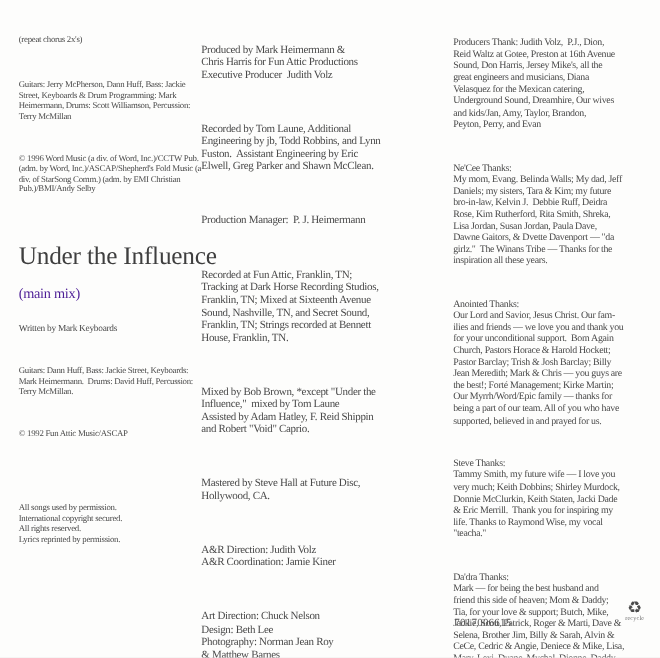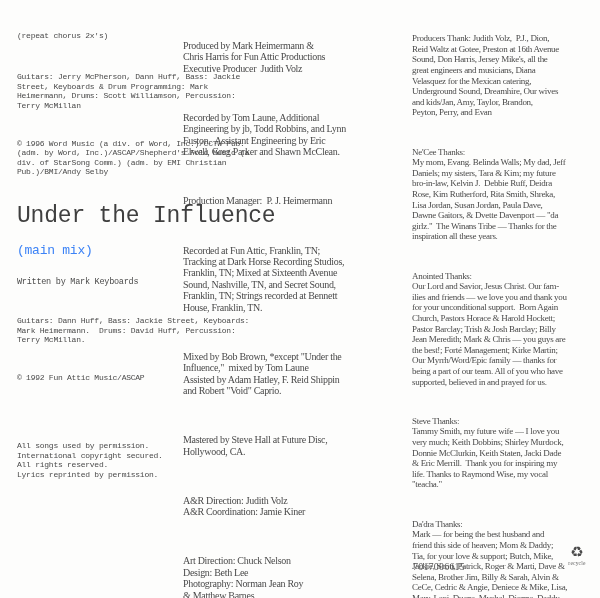--- a/index.html
+++ b/index.html
@@ -6,35 +6,35 @@
   .page {
     position: relative;
     width: 600px;
     height: 598px;
     background: #fdfdfc;
     font-family: "Liberation Serif", "DejaVu Serif", serif;
     color: #4a4a4a;
     overflow: hidden;
   }
   .col { position: absolute; white-space: pre; }
-  .col-left  { left: 17px;  top: 12px; width: 165px; font-size: 8px;  line-height: 9.6px;  letter-spacing: -0.25px; font-family: Liberation Mono, monospace; }
+  .col-left  { left: 17px;  top: 12px; width: 165px; font-size: 8px;  line-height: 9.6px;  letter-spacing: -0.25px; }
   .col-mid   { left: 183px; top: 17px; width: 210px; font-size: 10px; line-height: 11.4px; letter-spacing: -0.3px; }
   .col-right { left: 412px; top: 12px; width: 182px; font-size: 9px;  line-height: 10.6px; letter-spacing: -0.3px; }
 
   .block { margin: 0 0 9px 0; }
   .col-left .note { margin-bottom: 12px; }
-  .col-left .copyright { margin-bottom: 0; }
+  .col-left .copyright { margin-bottom: 16px; }
   .song-title {
     margin-top: 12px;
     font-size: 23px;
     line-height: 17px;
     letter-spacing: -0.2px;
     color: #3f3f3f;
   }
-  .song-subtitle { font-size: 13px; line-height: 13.5px; color: #3b82f6; }
+  .song-subtitle { font-size: 13px; line-height: 13.5px; color: #4c1d95; }
   .written-by { font-size: 8.5px; line-height: 11px; margin-bottom: 9px; }
   .permissions { margin-top: 30px; }
 
   .mpara { margin: 0 0 15px 0; }
   .rpara { margin: 0 0 7.5px 0; }
 
   .catalog-number {
     position: absolute;
     left: 413px;
     top: 561px;

